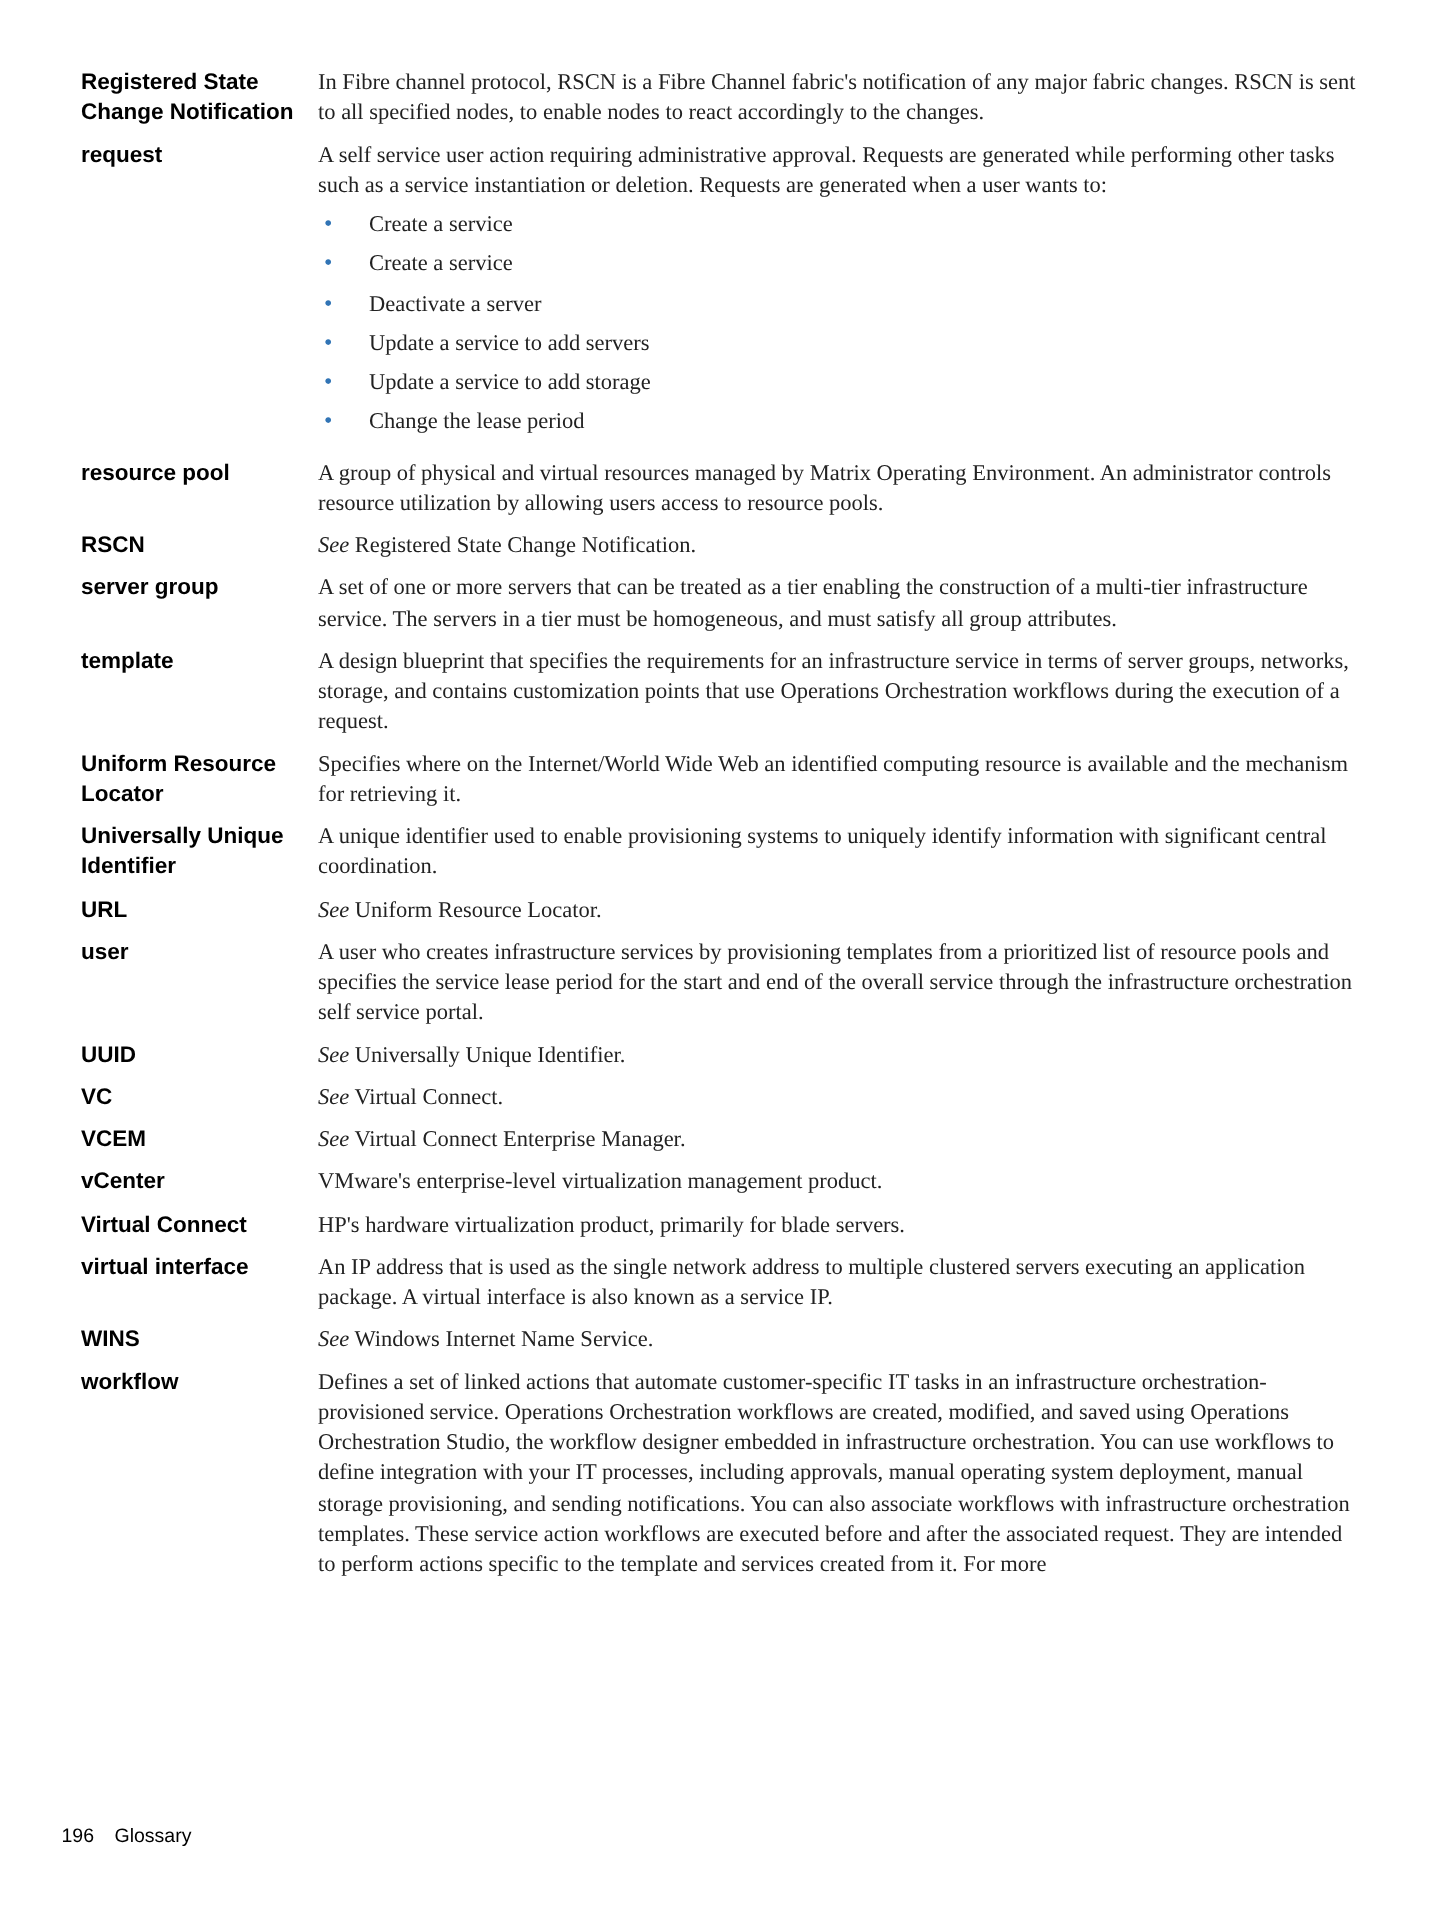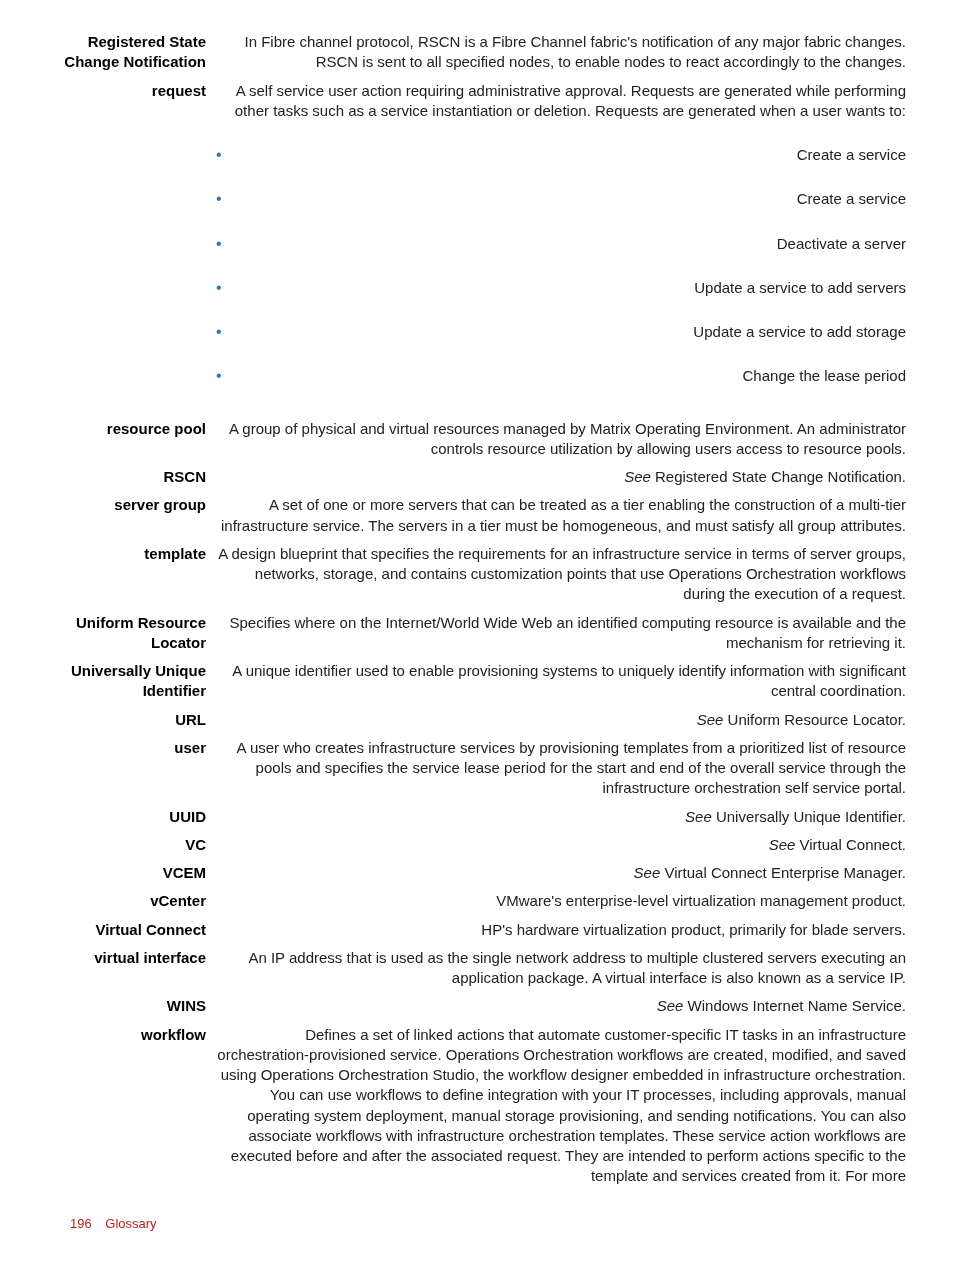--- a/index.html
+++ b/index.html
@@ -8,67 +8,67 @@
     background: #fff;
     font-family: "Futura", "Century Gothic", "Trebuchet MS", sans-serif;
     font-size: 15px;
     color: #222;
     line-height: 1.35;
   }
   .page {
     width: 954px;
     min-height: 1271px;
     box-sizing: border-box;
-    padding: 32px 48px 30px 54px;
+    padding: 45px 48px 30px 54px;
     position: relative;
-    text-align: right;
   }
   .row {
     display: flex;
     align-items: flex-start;
     margin-bottom: 8px;
   }
   .term {
     width: 152px;
     flex: 0 0 152px;
     font-weight: 700;
     color: #000;
     padding-right: 6px;
   }
   .def {
     flex: 1 1 auto;
+    font-family: Liberation Serif, serif;
   }
   .emph {
     font-style: italic;
   }
   ul.bullets {
     list-style: none;
     padding: 0;
     margin: 6px 0 4px 0;
   }
   ul.bullets li {
     position: relative;
     padding-left: 34px;
-    margin: 24px 0;
+    margin: 6px 0;
   }
   ul.bullets li::before {
     content: "•";
     position: absolute;
     left: 4px;
     top: 0;
     color: #3174b5;
     font-size: 16px;
     line-height: 1.2;
   }
   .footer {
     position: absolute;
-    left: 70px;
+    left: 41px;
     bottom: 38px;
     font-size: 13px;
-    color: #b91c1c;
+    color: #000000;
   }
   .footer .pnum { margin-right: 10px; }
 </style>
 </head>
 <body>
 
 <div class="page">
   <div id="glossary">
       <div class="row">
         <div class="term">Registered State Change Notification</div>

